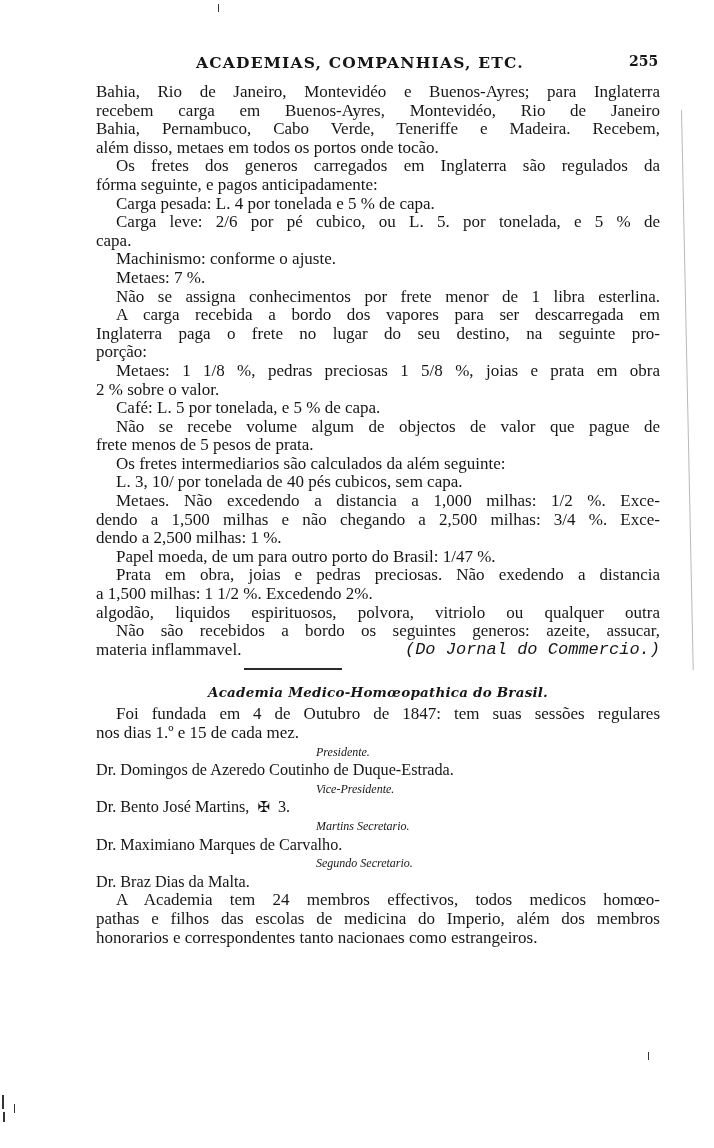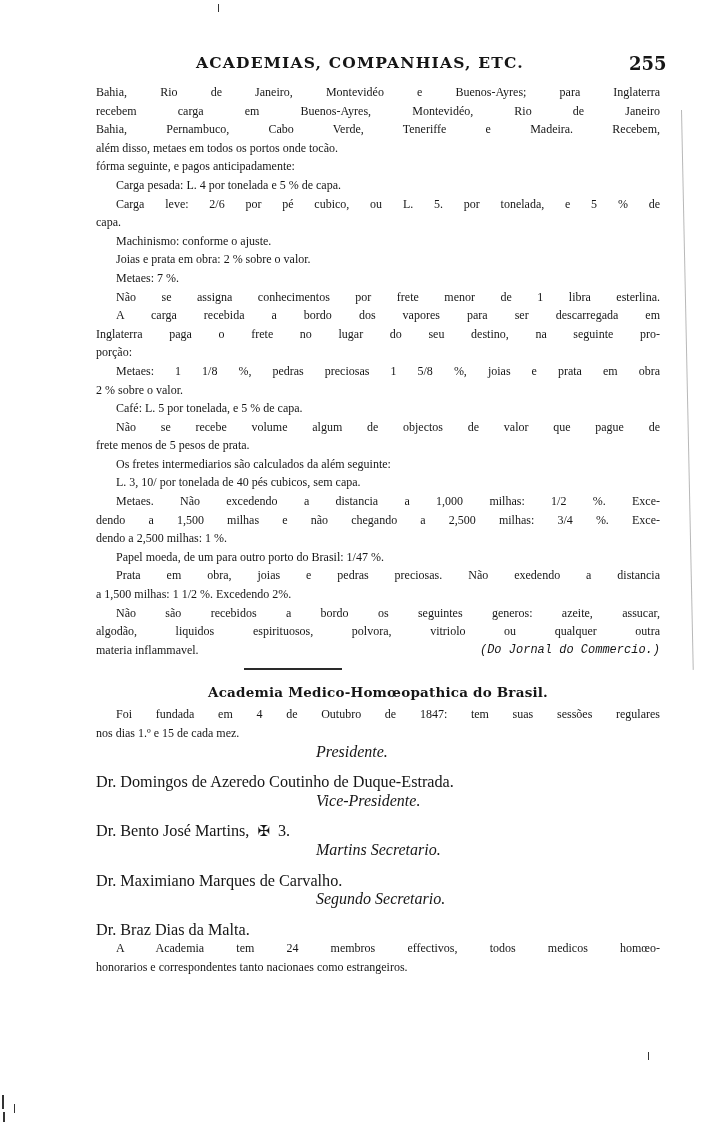--- a/index.html
+++ b/index.html
@@ -35,33 +35,33 @@
       font-weight: bold;
       font-size: 15.5px;
       letter-spacing: 1.2px;
     }
     .page-number {
       position: absolute;
       left: 629px;
       top: 0;
       font-family: "DejaVu Serif", serif;
       font-weight: bold;
-      font-size: 18px;
+      font-size: 14px;
     }
     .body-text {
       position: absolute;
       left: 96px;
       top: 83px;
       width: 564px;
     }
     .line {
       display: block;
       height: 18.6px;
       line-height: 18.6px;
-      font-size: 12px;
+      font-size: 17px;
       white-space: nowrap;
       text-align: justify;
       text-align-last: justify;
       overflow: visible;
     }
     .line.last {
       text-align-last: left;
     }
     .line.indent {
       padding-left: 20px;
@@ -86,37 +86,37 @@
       border-top: 2px solid #2a2a2a;
     }
     .section-heading {
       height: 26px;
       line-height: 26px;
       text-align: center;
       font-family: "DejaVu Serif", serif;
       font-weight: bold;
       font-size: 13.5px;
       letter-spacing: 0.2px;
+      font-style: italic;
     }
     .role-title {
       display: block;
       height: 18.6px;
       line-height: 18.6px;
       font-style: italic;
-      font-size: 16px;
+      font-size: 12px;
       padding-left: 220px;
       white-space: nowrap;
     }
     .member-line {
       display: block;
       height: 18.6px;
       line-height: 18.6px;
       font-size: 16.2px;
       white-space: nowrap;
-      margin-top: 12px;
     }
     .cross-glyph {
       display: inline-block;
       font-size: 15px;
       margin: 0 4px;
     }
     .page-edge {
       position: absolute;
       left: 681px;
       top: 110px;
@@ -142,46 +142,46 @@
     <span class="page-number">255</span>
   </div>
 
   <div class="body-text">
 
     <div>
       <span class="line">Bahia, Rio de Janeiro, Montevidéo e Buenos-Ayres; para Inglaterra</span>
       <span class="line">recebem carga em Buenos-Ayres, Montevidéo, Rio de Janeiro</span>
       <span class="line">Bahia, Pernambuco, Cabo Verde, Teneriffe e Madeira. Recebem,</span>
       <span class="line last">além disso, metaes em todos os portos onde tocão.</span>
+      <span class="line indent">Os fretes dos generos carregados em Inglaterra são regulados da</span>
       <span class="line last">fórma seguinte, e pagos anticipadamente:</span>
       <span class="line indent last">Carga pesada: L. 4 por tonelada e 5 % de capa.</span>
       <span class="line indent">Carga leve: 2/6 por pé cubico, ou L. 5. por tonelada, e 5 % de</span>
       <span class="line last">capa.</span>
       <span class="line indent last">Machinismo: conforme o ajuste.</span>
-      <span class="line indent last">Joias e prata em obra: 2 % sobre o valor.</span>
       <span class="line indent last">Metaes: 7 %.</span>
       <span class="line indent">Não se assigna conhecimentos por frete menor de 1 libra esterlina.</span>
       <span class="line indent">A carga recebida a bordo dos vapores para ser descarregada em</span>
       <span class="line">Inglaterra paga o frete no lugar do seu destino, na seguinte pro-</span>
       <span class="line last">porção:</span>
       <span class="line indent">Metaes: 1 1/8 %, pedras preciosas 1 5/8 %, joias e prata em obra</span>
       <span class="line last">2 % sobre o valor.</span>
       <span class="line indent last">Café: L. 5 por tonelada, e 5 % de capa.</span>
       <span class="line indent">Não se recebe volume algum de objectos de valor que pague de</span>
       <span class="line last">frete menos de 5 pesos de prata.</span>
       <span class="line indent last">Os fretes intermediarios são calculados da além seguinte:</span>
       <span class="line indent last">L. 3, 10/ por tonelada de 40 pés cubicos, sem capa.</span>
       <span class="line indent">Metaes. Não excedendo a distancia a 1,000 milhas: 1/2 %. Exce-</span>
       <span class="line">dendo a 1,500 milhas e não chegando a 2,500 milhas: 3/4 %. Exce-</span>
       <span class="line last">dendo a 2,500 milhas: 1 %.</span>
       <span class="line indent last">Papel moeda, de um para outro porto do Brasil: 1/47 %.</span>
       <span class="line indent">Prata em obra, joias e pedras preciosas. Não exedendo a distancia</span>
       <span class="line last">a 1,500 milhas: 1 1/2 %. Excedendo 2%.</span>
+      <span class="line">algodão, liquidos espirituosos, polvora, vitriolo ou qualquer outra</span>
       <span class="line indent">Não são recebidos a bordo os seguintes generos: azeite, assucar,</span>
-      <span class="line">algodão, liquidos espirituosos, polvora, vitriolo ou qualquer outra</span>
       <span class="line last">
         <span>materia inflammavel.</span>
         <span class="right-note italic">(Do Jornal do Commercio.)</span>
       </span>
     </div>
 
     <div class="divider-wrap">
       <div class="divider"></div>
     </div>
 
@@ -201,20 +201,21 @@
         <span>3.</span>
       </span>
 
       <span class="role-title">Martins Secretario.</span>
       <span class="member-line">Dr. Maximiano Marques de Carvalho.</span>
 
       <span class="role-title">Segundo Secretario.</span>
       <span class="member-line">Dr. Braz Dias da Malta.</span>
 
       <span class="line indent">A Academia tem 24 membros effectivos, todos medicos homœo-</span>
+      <span class="line">pathas e filhos das escolas de medicina do Imperio, além dos membros</span>
       <span class="line last">honorarios e correspondentes tanto nacionaes como estrangeiros.</span>
     </div>
   </div>
 
   <div class="page-edge"></div>
   <div class="speck" style="left:218px;top:4px;width:1px;height:8px;"></div>
   <div class="speck" style="left:2px;top:1095px;width:2px;height:14px;"></div>
   <div class="speck" style="left:3px;top:1112px;width:2px;height:10px;"></div>
   <div class="speck" style="left:14px;top:1104px;width:1px;height:9px;"></div>
   <div class="speck" style="left:648px;top:1052px;width:1px;height:8px;"></div>

